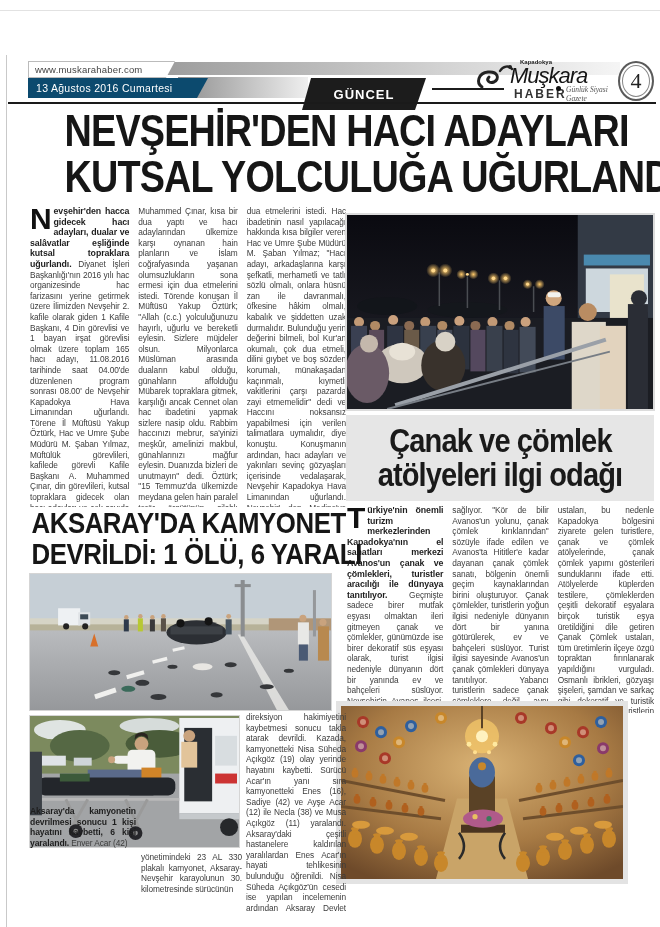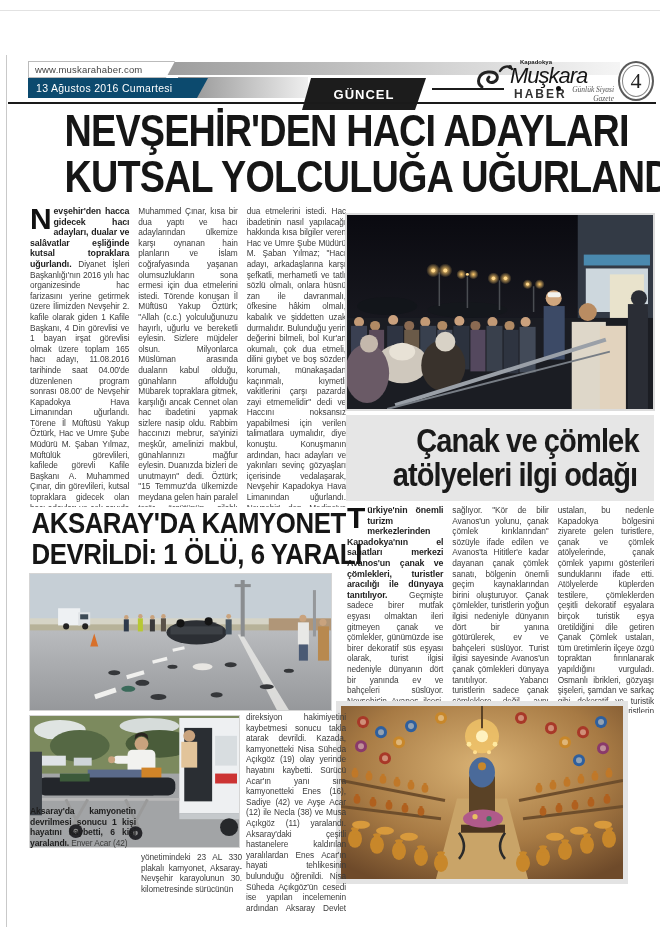--- a/index.html
+++ b/index.html
@@ -25,36 +25,36 @@
             letter-spacing:1px;clip-path:polygon(9px 0,100% 0,calc(100% - 11px) 100%,0 100%);}
   .hdr-line{position:absolute;left:432px;top:79px;width:72px;height:2px;background:#1c1c1c;}
   .brand{position:absolute;left:474px;top:48px;width:140px;height:44px;}
   .brand-swirl{position:absolute;left:0;top:6px;}
   .brand-top{position:absolute;left:46px;top:2px;font-size:6px;font-weight:bold;color:#222;}
   .brand-name{position:absolute;left:36px;top:6px;font-size:22px;font-weight:400;color:#151515;
               letter-spacing:-1px;font-style:italic;}
   .brand-sub{position:absolute;left:40px;top:30px;font-size:12px;font-weight:bold;color:#333;letter-spacing:2px;}
   .brand-dot{position:absolute;left:82px;top:29px;width:5px;height:5px;border-radius:50%;background:#111;}
   .brand-tag{position:absolute;left:92px;top:28px;font-size:7.5px;color:#555;font-style:italic;
-             font-family:"Liberation Serif",serif;text-align:right;}
+             font-family:"Liberation Serif",serif;}
   .page-num{position:absolute;left:618px;top:52px;width:32px;height:36px;border:2px solid #5a5a5a;
             border-radius:50%;box-shadow:inset 0 0 0 2px #fff,inset 0 0 0 3px #888;
             display:flex;align-items:center;justify-content:center;
             font-family:"Liberation Serif",serif;font-size:22px;color:#222;}
   .hdr-rule{position:absolute;left:8px;top:93px;width:648px;height:2px;background:#1a1a1a;}
 
   
   .headline1{position:absolute;left:14px;top:99px;width:632px;text-align:center;color:#161616;
              font-weight:900;font-size:45px;line-height:46px;letter-spacing:-1px;
              transform:scaleX(.84);transform-origin:50% 0;white-space:nowrap;}
   .headline-aksaray{position:absolute;left:6px;top:498px;width:364px;text-align:center;color:#161616;
              font-weight:900;font-size:30px;line-height:31px;letter-spacing:-.5px;
              transform:scaleX(.86);transform-origin:50% 0;white-space:nowrap;}
   .pottery-head{position:absolute;left:346px;top:406px;width:308px;height:86px;background:#e6e6e6;
-             display:flex;flex-direction:column;align-items:flex-end;justify-content:center;color:#1a1a1a;
+             display:flex;flex-direction:column;align-items:center;justify-content:center;color:#1a1a1a;
              font-weight:900;font-size:33px;line-height:34px;letter-spacing:-1px;}
   .pottery-head .ln{transform:scaleX(.88);white-space:nowrap;}
 
   
   .cols{position:absolute;display:flex;gap:9px;overflow:hidden;}
   .col{flex:1;text-align:justify;font-size:8.3px;line-height:10.6px;letter-spacing:-.1px;color:#3d3d3d;}
   .cols-hac{left:30px;top:197px;width:316px;height:301px;}
   .cols-pottery{left:347px;top:496px;width:307px;height:208px;}
   .dropcap{float:left;font-size:30px;line-height:24px;font-weight:bold;color:#111;margin:1px 2px 0 0;}
   .intro{font-weight:bold;color:#1e1e1e;font-size:8.8px;}

